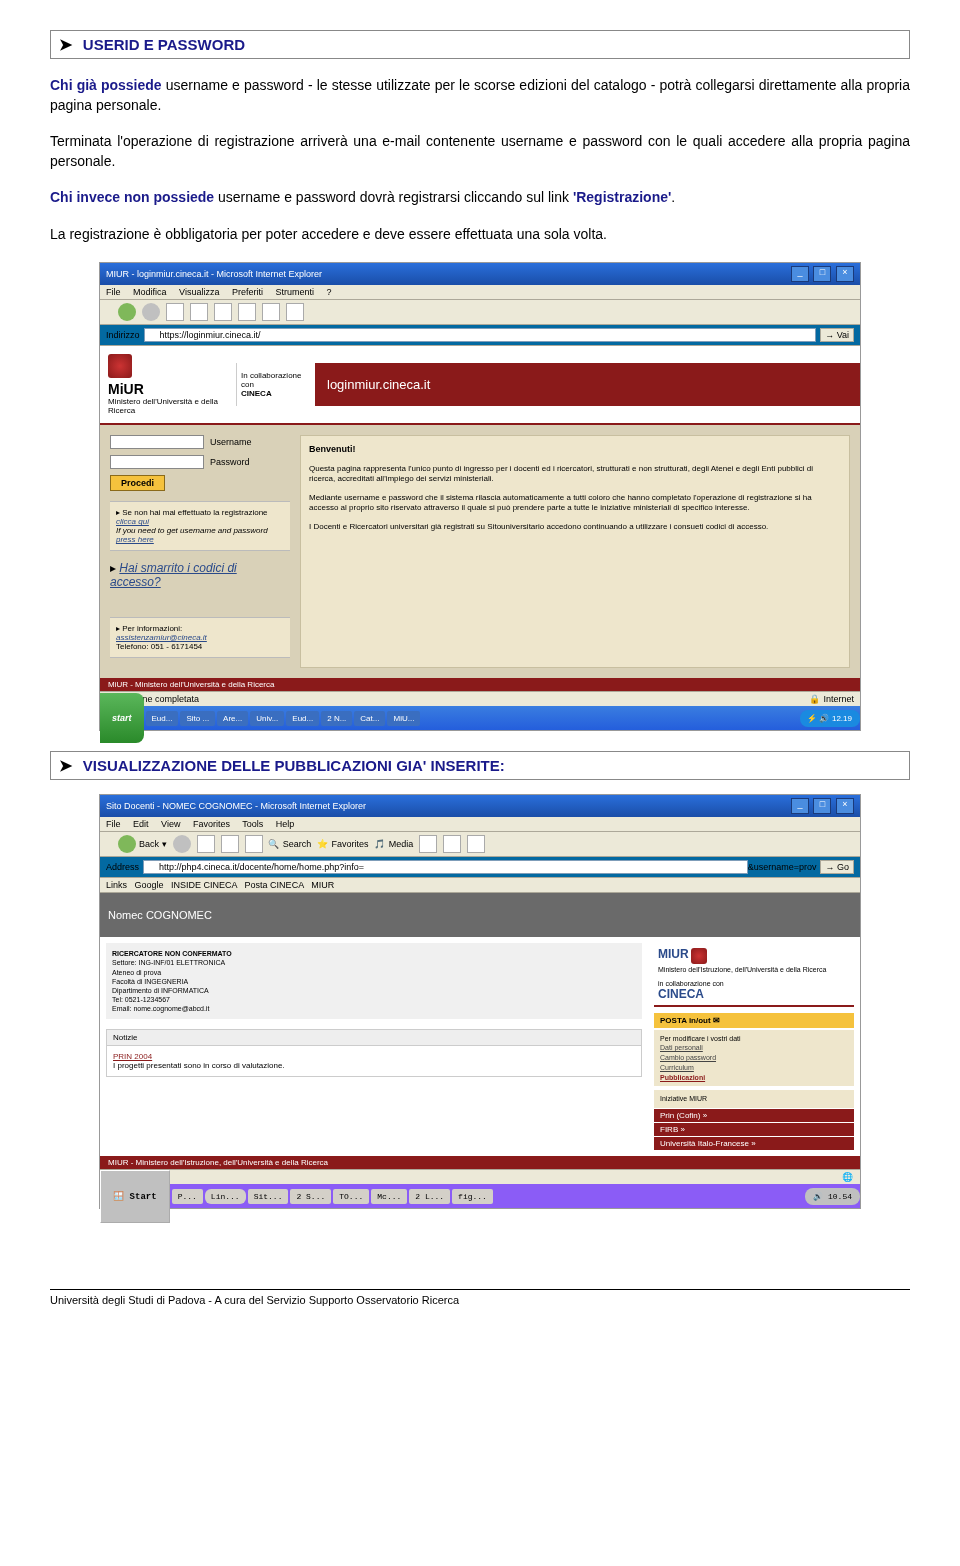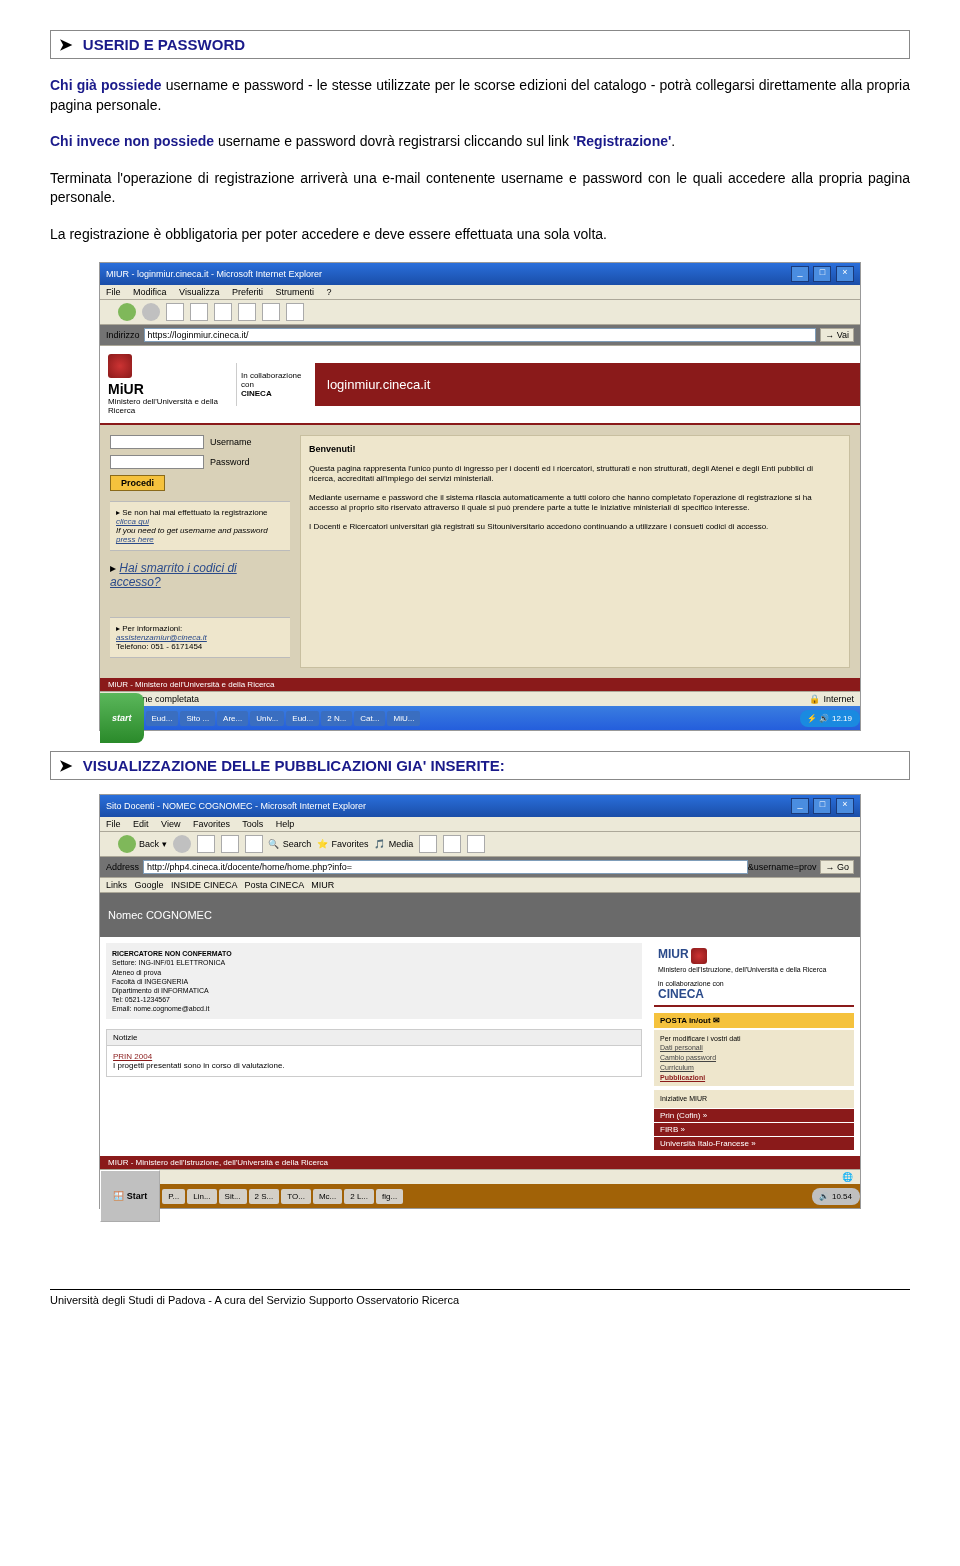--- a/index.html
+++ b/index.html
@@ -81,31 +81,31 @@
   }
   .tbtn {
     display: inline-flex;
     align-items: center;
     gap: 3px;
   }
   .circ { width: 18px; height: 18px; border-radius: 50%; background: #7fb85a; display: inline-block; }
   .circ.gray { background: #c0c0c0; }
   .sq { width: 16px; height: 16px; display: inline-block; border: 1px solid #aaa; background: #fff; }
   .addrbar {
-    background: #737373;
+    background: #0369a1;
     padding: 3px 6px;
     border-bottom: 1px solid #aca899;
     display: flex;
     align-items: center;
     gap: 4px;
   }
   .addrbar input {
     flex: 1;
     font-size: 9px;
-    padding: 1px 3px;
+    padding: 1px 15px;
     border: 1px solid #7f9db9;
   }
   .go-btn { background: #ece9d8; border: 1px solid #aca899; padding: 1px 4px; }
   .linksbar {
     background: #ece9d8;
     padding: 2px 6px;
     border-bottom: 1px solid #aca899;
   }
   
   .miur-page {
@@ -288,24 +288,24 @@
 <div class="page">
 
   <div class="section-box">
     <span class="arrow">➤</span>
     <span class="section-title">USERID E PASSWORD</span>
   </div>
 
   <div class="body-text">
     <span class="bold-blue">Chi già possiede</span><span> username e password - le stesse utilizzate per le scorse edizioni del catalogo - potrà collegarsi direttamente alla propria pagina personale.</span>
   </div>
+  <div class="body-text">Terminata l'operazione di registrazione arriverà una e-mail contenente username e password con le quali accedere alla propria pagina personale.</div>
   <div class="body-text">
     <span class="bold-blue">Chi invece non possiede</span><span> username e password dovrà registrarsi cliccando sul link </span><span class="bold-blue">'Registrazione'</span><span>.</span>
   </div>
-  <div class="body-text">Terminata l'operazione di registrazione arriverà una e-mail contenente username e password con le quali accedere alla propria pagina personale.</div>
   <div class="body-text">La registrazione è obbligatoria per poter accedere e deve essere effettuata una sola volta.</div>
 
   <div class="screenshot">
     <div class="titlebar">
       <span>MIUR - loginmiur.cineca.it - Microsoft Internet Explorer</span>
       <span class="wbtns">
         <span>_</span>
         <span>□</span>
         <span class="close">×</span>
       </span>
@@ -486,24 +486,24 @@
           <div class="side-link-row">FIRB »</div>
           <div class="side-link-row">Università Italo-Francese »</div>
         </div>
       </div>
       <div class="footer-strip">MIUR - Ministero dell'Istruzione, dell'Università e della Ricerca</div>
     </div>
     <div class="statusbar">
       <span></span>
       <span>🌐</span>
     </div>
-    <div class="taskbar" style="background:#a16207;color:#000;">
+    <div class="taskbar" style="background:#8b5cf6;color:#000;font-family:Liberation Mono, monospace;">
       <span class="startbtn" style="background:#c0c0c0;color:#000;font-style:normal;border:1px outset #fff;border-radius:0;">🪟 <span>Start</span></span>
       <span class="task-item" style="background:#d4d0c8;color:#000;">P...</span>
-      <span class="task-item" style="background:#d4d0c8;color:#000;">Lin...</span>
+      <span class="task-item" style="background:#d4d0c8;color:#000;border-radius:6px;">Lin...</span>
       <span class="task-item" style="background:#d4d0c8;color:#000;">Sit...</span>
       <span class="task-item" style="background:#d4d0c8;color:#000;">2 S...</span>
       <span class="task-item" style="background:#d4d0c8;color:#000;">TO...</span>
       <span class="task-item" style="background:#d4d0c8;color:#000;">Mc...</span>
       <span class="task-item" style="background:#d4d0c8;color:#000;">2 L...</span>
       <span class="task-item" style="background:#d4d0c8;color:#000;">fig...</span>
       <span class="tray" style="background:#c0c0c0;color:#000;">🔊 <span>10.54</span></span>
     </div>
   </div>
 

